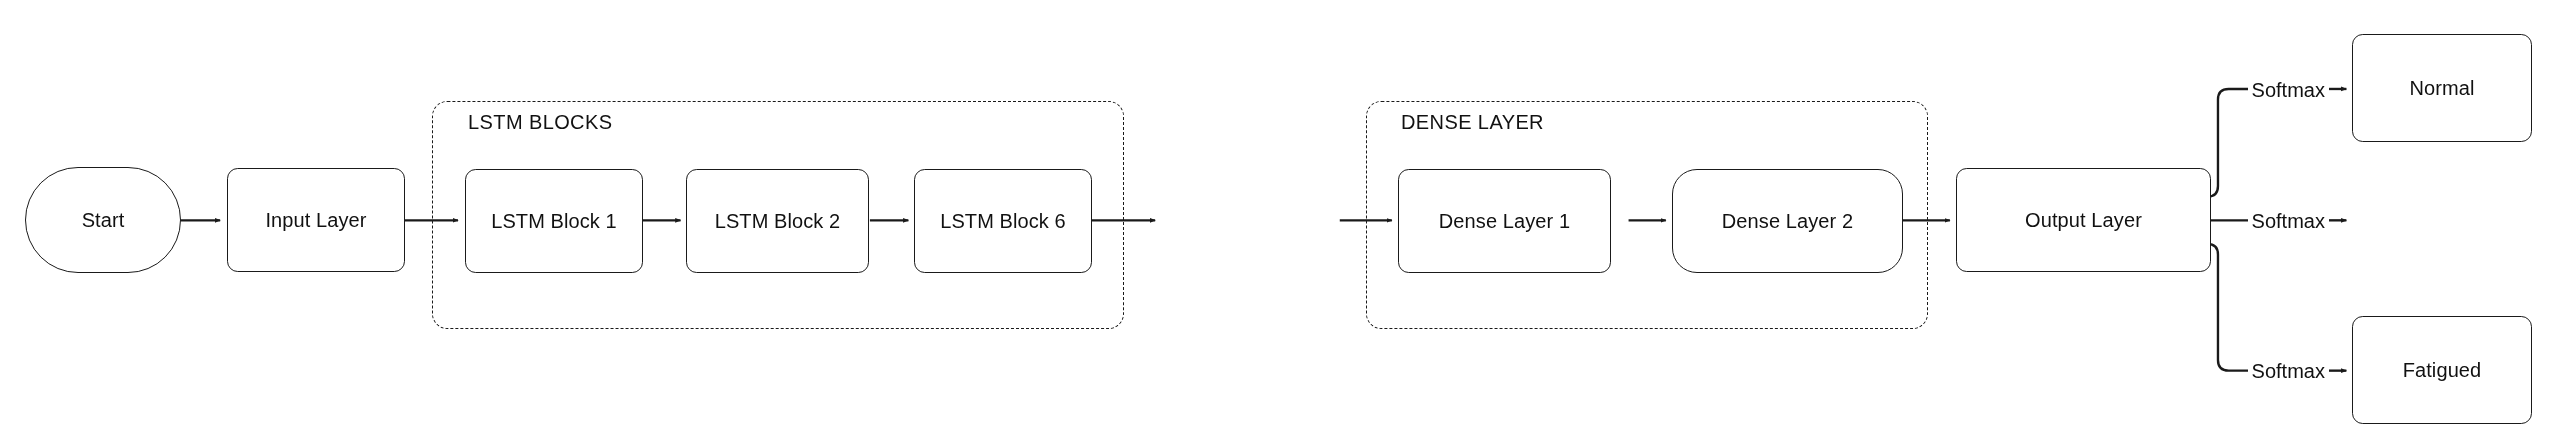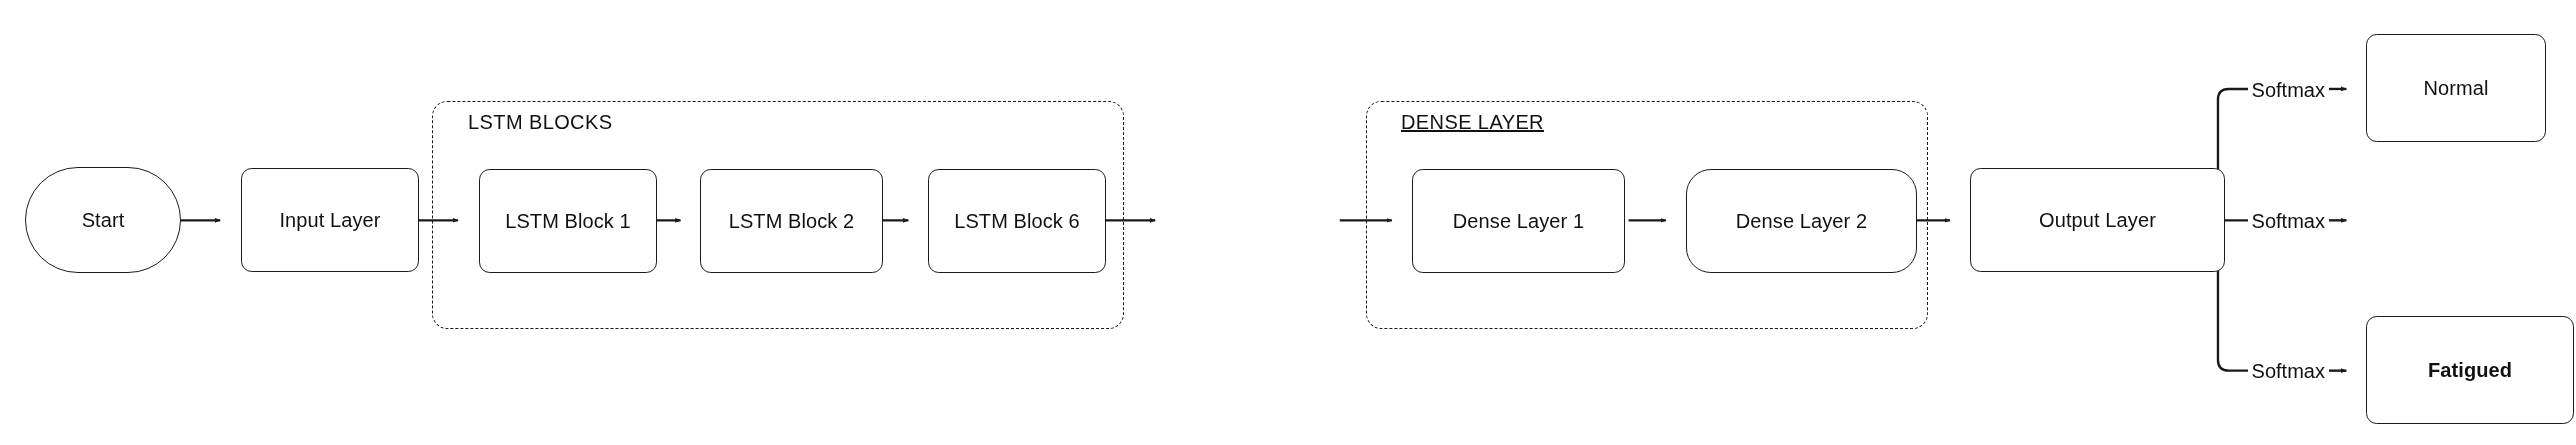--- a/index.html
+++ b/index.html
@@ -31,21 +31,21 @@
     display: flex;
     align-items: center;
     justify-content: center;
     color: #111111;
     font-size: 20px;
     line-height: 1.1;
     letter-spacing: 0.1px;
     text-align: center;
     white-space: nowrap;
   }
-  .node.process { border-radius: 10.7px; margin-left: 14px; }
+  .node.process { border-radius: 10.7px; }
   .node.terminal { border-radius: 591px; }
   .group {
     position: absolute;
     box-sizing: border-box;
     border: 1.8px dashed #1a1a1a;
     border-radius: 15.4px;
     background: transparent;
   }
   .group-label {
     position: absolute;
@@ -100,21 +100,21 @@
 
       <path d="M3692,412 L3730,412 Q3748,412 3748,430 L3748,608 Q3748,626 3766,626 L3800,626"></path>
       <path d="M3925,626 L3965,626" marker-end="url(#arrow)"></path>
     </g>
   </svg>
 
   <div class="group" style="left:432px; top:101px; width:692px; height:228px;"></div>
   <div class="group-label" style="left:468px; top:111px;">LSTM BLOCKS</div>
 
   <div class="group" style="left:1366px; top:101px; width:562px; height:228px;"></div>
-  <div class="group-label" style="left:1401px; top:111px;text-decoration:underline;">DENSE LAYER</div>
+  <div class="group-label" style="left:1401px; top:111px;">DENSE LAYER</div>
 
   <div class="node terminal" style="left:25px; top:167px; width:156px; height:106px;">Start</div>
 
   <div class="node process" style="left:227px; top:168px; width:178px; height:104px;">Input Layer</div>
 
   <div class="node process" style="left:465px; top:169px; width:178px; height:104px;">LSTM Block 1</div>
 
   <div class="node process" style="left:686px; top:169px; width:183px; height:104px;">LSTM Block 2</div>
 
   <div class="node process" style="left:914px; top:169px; width:178px; height:104px;">LSTM Block 6</div>
@@ -122,21 +122,21 @@
 
   <div class="node process" style="left:1398px; top:169px; width:213px; height:104px;">Dense Layer 1</div>
 
   <div class="node process" style="left:1672px; top:169px; width:231px; height:104px;border-radius:25px;">Dense Layer 2</div>
 
   <div class="node process" style="left:1956px; top:168px; width:255px; height:104px;">Output Layer</div>
 
   <div class="node process" style="left:2352px; top:34px; width:180px; height:108px;">Normal</div>
 
 
-  <div class="node process" style="left:2352px; top:316px; width:208px; height:108px;font-weight:bold;">Fatigued</div>
+  <div class="node process" style="left:2352px; top:316px; width:180px; height:108px;">Fatigued</div>
 
   <div class="edge-label" style="left:2248px; top:79px;">Softmax</div>
 
   <div class="edge-label" style="left:2248px; top:210px;">Softmax</div>
 
   <div class="edge-label" style="left:2248px; top:360px;">Softmax</div>
 
 </div>
 
 

